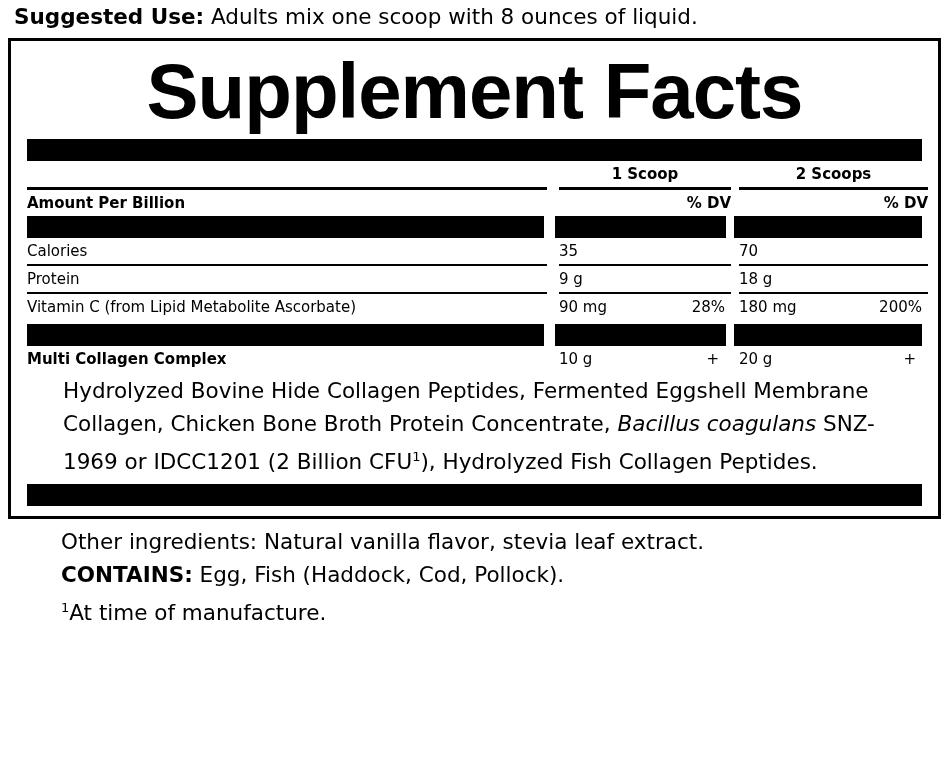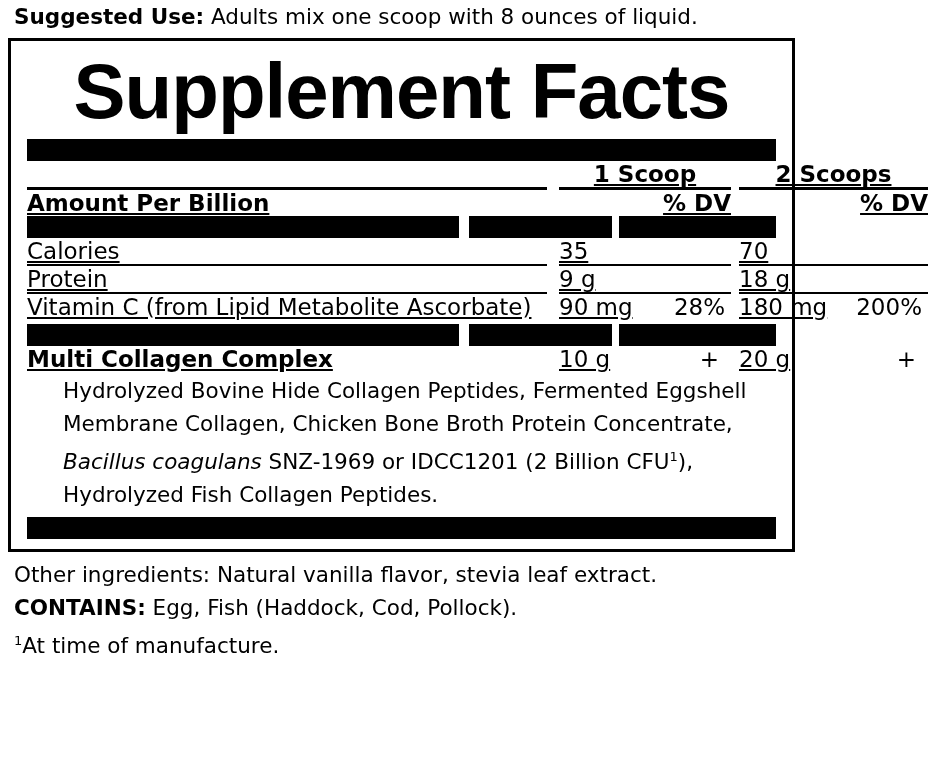--- a/index.html
+++ b/index.html
@@ -32,21 +32,21 @@
     font-weight: bold;
   }
 
   
   .panel {
     position: relative;
     margin: 0 8px 0 8px;
     border: 3px solid #000;
     box-sizing: border-box;
     padding: 6px 16px 10px 16px;
-    width: 787px;
+    width: 933px;
   }
 
   .facts-title {
     font-family: "Liberation Sans", sans-serif;
     font-weight: bold;
     font-size: 78px;
     line-height: 84px;
     letter-spacing: -1px;
     text-align: center;
     margin: 2px 0 6px 0;
@@ -86,23 +86,22 @@
   }
   .tbl col.c-desc  { width: 520px; }
   .tbl col.c-gap1  { width: 12px; }
   .tbl col.c-s1    { width: 172px; }
   .tbl col.c-gap2  { width: 8px; }
   .tbl col.c-s2    { width: 189px; }
 
   .tbl td {
     padding: 0;
     vertical-align: bottom;
-    font-size: 23px;
+    font-size: 15px;
     line-height: 26px;
-    text-decoration: underline;
   }
 
   .hdr-scoop {
     text-align: center;
     font-weight: bold;
     font-size: 21.5px;
     padding-bottom: 4px;
     padding-top: 4px;
   }
 
@@ -177,20 +176,21 @@
     padding: 6px 0 0 12px;
   }
 
   
   .below {
     padding: 6px 0 0 14px;
   }
   .below div {
     font-size: 21.5px;
     line-height: 33px;
+    margin-left: 47px;
   }
   .below .contains .label { font-weight: bold; }
   .below .manufacture sup { font-size: 13px; vertical-align: super; }
 </style>
 </head>
 <body>
 
 <div class="page">
 
   <div class="suggested-use">

